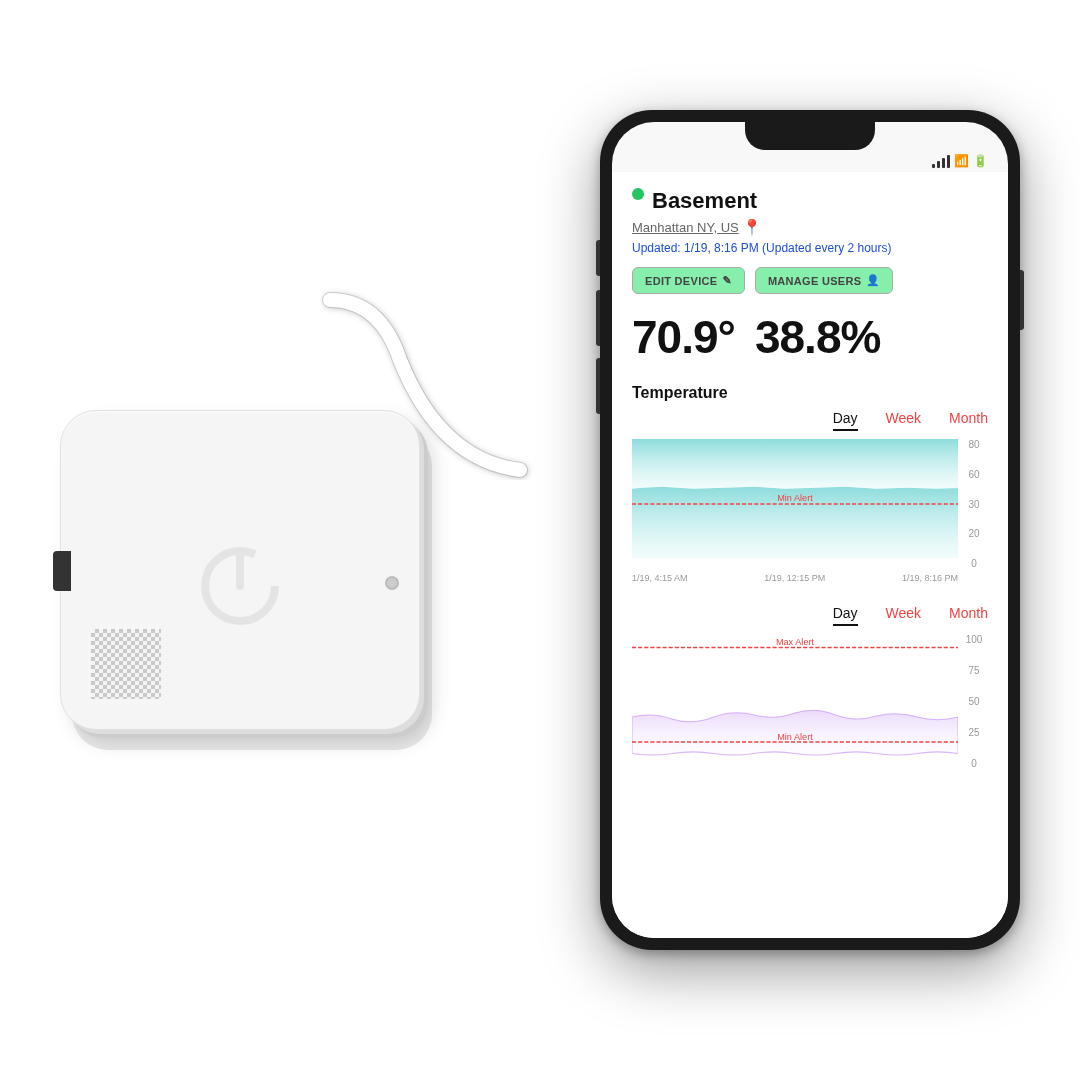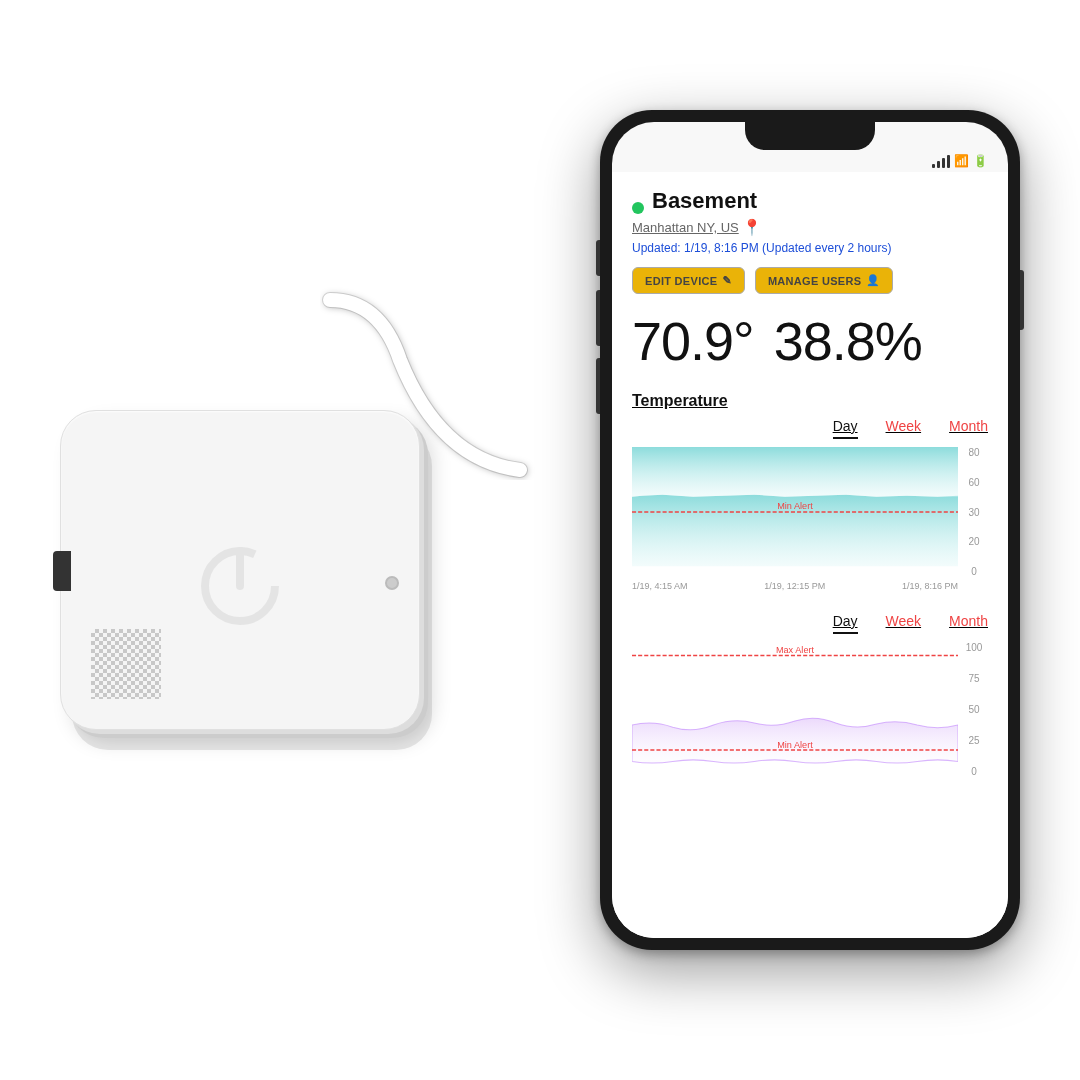--- a/index.html
+++ b/index.html
@@ -184,21 +184,21 @@
       left: 0;
       right: 0;
       bottom: 0;
       background: #ffffff;
       padding: 16px 20px;
       overflow: hidden;
     }
 
     .device-header {
       display: flex;
-      align-items: flex-end;
+      align-items: flex-start;
       gap: 8px;
       margin-bottom: 4px;
     }
 
     .online-dot {
       width: 12px;
       height: 12px;
       background: #22c55e;
       border-radius: 50%;
       flex-shrink: 0;
@@ -235,46 +235,45 @@
       margin-bottom: 16px;
     }
 
     .action-btn {
       padding: 6px 12px;
       border: 1.5px solid #aaa;
       border-radius: 6px;
       font-size: 11px;
       font-weight: 600;
       color: #444;
-      background: #eab308;
+      background: #86efac;
       display: flex;
       align-items: center;
       gap: 5px;
       cursor: pointer;
       letter-spacing: 0.3px;
     }
 
     .readings-row {
       display: flex;
       gap: 20px;
       margin-bottom: 20px;
       align-items: baseline;
     }
 
     .reading-value {
-      font-size: 54px;
-      font-weight: 400;
+      font-size: 46px;
+      font-weight: 700;
       color: #111;
       letter-spacing: -1px;
     }
 
     
     .chart-section {
       margin-bottom: 16px;
-      text-decoration: underline;
     }
 
     .chart-title {
       font-size: 16px;
       font-weight: 700;
       color: #111;
       margin-bottom: 8px;
     }
 
     .chart-tabs {

